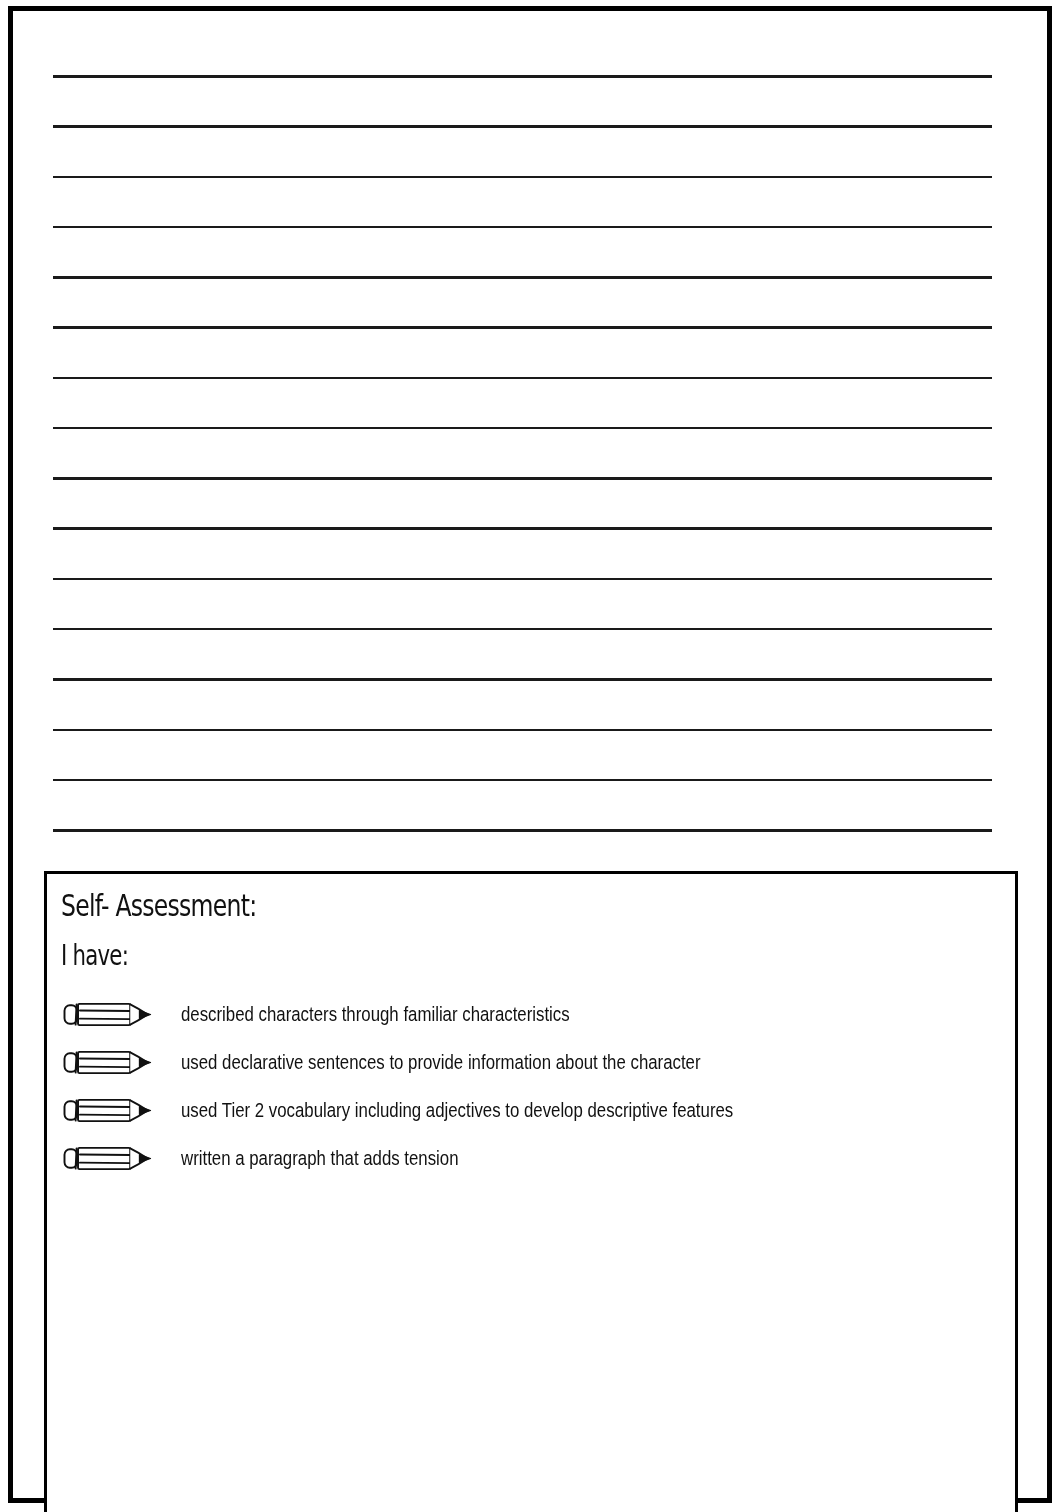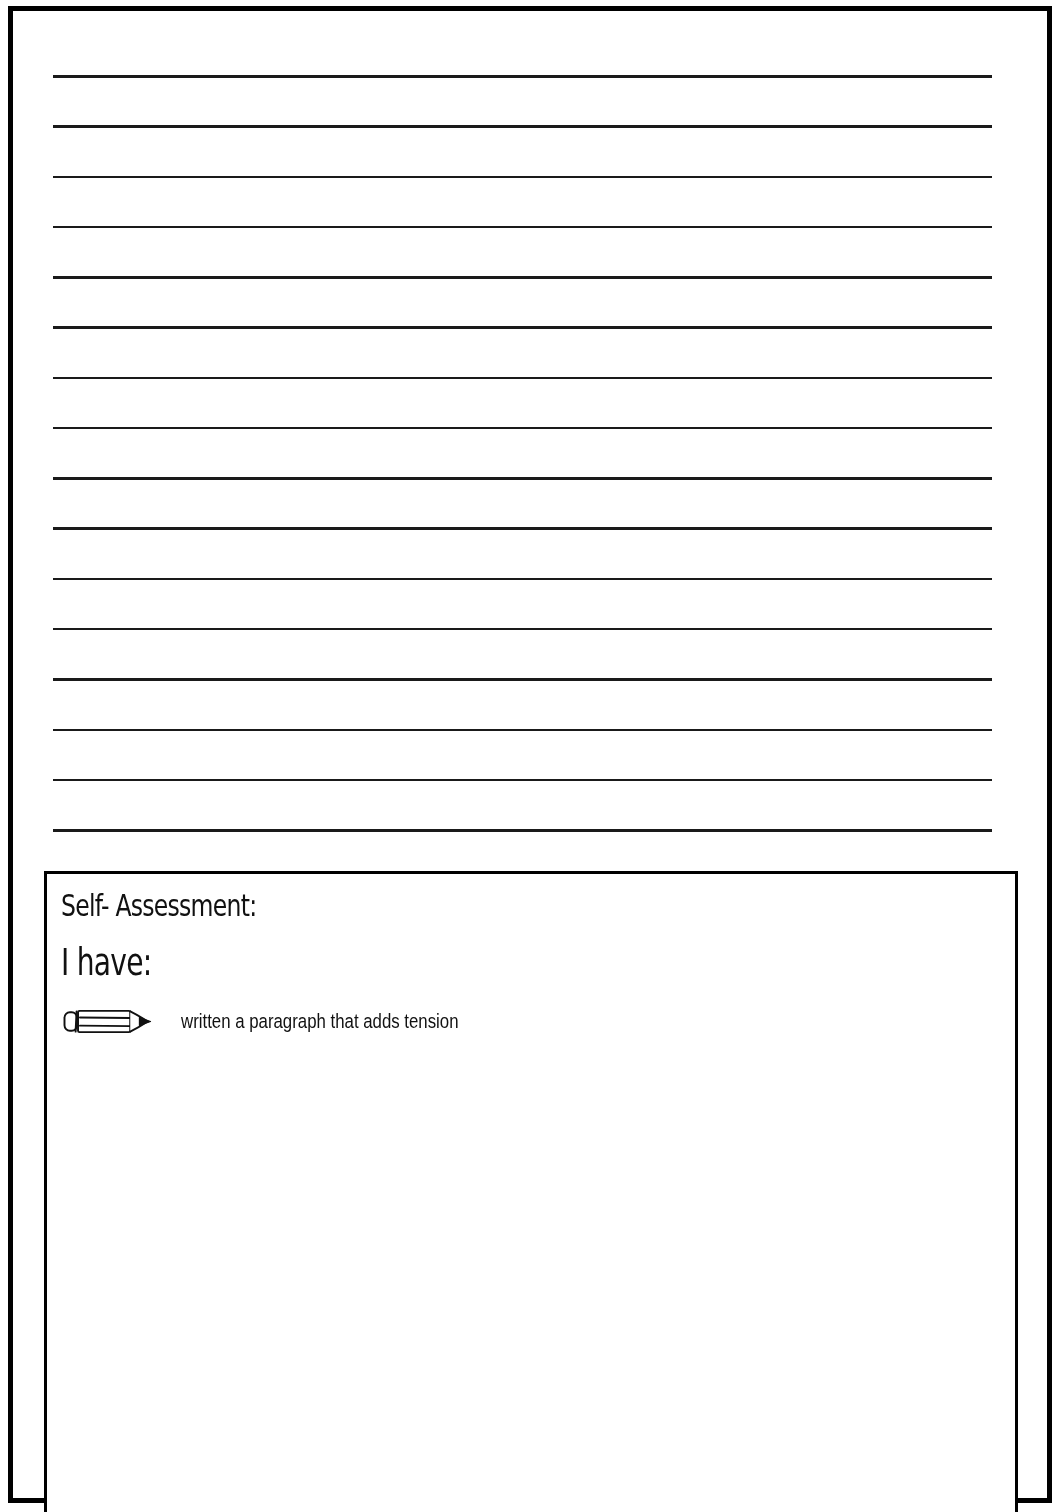--- a/index.html
+++ b/index.html
@@ -49,21 +49,21 @@
   .hand {
     display: inline-block;
     font-family: "DejaVu Sans", sans-serif;
     font-weight: 500;
     transform: scaleX(0.76);
     transform-origin: left top;
     letter-spacing: -1px;
     white-space: nowrap;
   }
   h2.title-row { margin: 0; height: 38px; font-size: 31px; line-height: 38px; }
-  h3.subtitle-row { margin: 21px 0 0 0; height: 36px; font-size: 37px; line-height: 36px; }
+  h3.subtitle-row { margin: 14px 0 0 0; height: 36px; font-size: 28px; line-height: 36px; }
   .instr {
     margin: 12px 0 0 0;
   }
   .cond-p {
     display: block;
     font-size: 19.5px;
     line-height: 24.5px;
     transform: scaleX(0.78);
     transform-origin: left top;
     white-space: nowrap;
@@ -137,18 +137,66 @@
         <rect x="3" y="5.5" width="13" height="19" rx="5.5"></rect>
         <path d="M15.5,4.5 L14.5,25.5" fill="none"></path>
         <rect x="17" y="4" width="54" height="22" rx="1.5"></rect>
         <path d="M19,10.8 L71,11.3" fill="none"></path>
         <path d="M19,19.3 L71,19.8" fill="none"></path>
         <path d="M71,4.5 Q80,9 89,15 Q80,21 71,25.5" fill="#ffffff"></path>
         <path d="M80.5,10.8 L92,15 L80.5,19.2 Z" fill="#111111" stroke-width="1.2"></path>
       </g>
     </svg>
   </span>
+<span class="cond-item">described characters through familiar characteristics</span>
+        </li>
+        <li>
+  <span class="pencil">
+    <svg viewBox="0 0 96 30" xmlns="http://www.w3.org/2000/svg">
+      <g fill="#ffffff" stroke="#111111" stroke-width="2" stroke-linejoin="round" stroke-linecap="round">
+        <rect x="3" y="5.5" width="13" height="19" rx="5.5"></rect>
+        <path d="M15.5,4.5 L14.5,25.5" fill="none"></path>
+        <rect x="17" y="4" width="54" height="22" rx="1.5"></rect>
+        <path d="M19,10.8 L71,11.3" fill="none"></path>
+        <path d="M19,19.3 L71,19.8" fill="none"></path>
+        <path d="M71,4.5 Q80,9 89,15 Q80,21 71,25.5" fill="#ffffff"></path>
+        <path d="M80.5,10.8 L92,15 L80.5,19.2 Z" fill="#111111" stroke-width="1.2"></path>
+      </g>
+    </svg>
+  </span>
+<span class="cond-item">used declarative sentences to provide information about the character</span>
+        </li>
+        <li>
+  <span class="pencil">
+    <svg viewBox="0 0 96 30" xmlns="http://www.w3.org/2000/svg">
+      <g fill="#ffffff" stroke="#111111" stroke-width="2" stroke-linejoin="round" stroke-linecap="round">
+        <rect x="3" y="5.5" width="13" height="19" rx="5.5"></rect>
+        <path d="M15.5,4.5 L14.5,25.5" fill="none"></path>
+        <rect x="17" y="4" width="54" height="22" rx="1.5"></rect>
+        <path d="M19,10.8 L71,11.3" fill="none"></path>
+        <path d="M19,19.3 L71,19.8" fill="none"></path>
+        <path d="M71,4.5 Q80,9 89,15 Q80,21 71,25.5" fill="#ffffff"></path>
+        <path d="M80.5,10.8 L92,15 L80.5,19.2 Z" fill="#111111" stroke-width="1.2"></path>
+      </g>
+    </svg>
+  </span>
+<span class="cond-item">used Tier 2 vocabulary including adjectives to develop descriptive features</span>
+        </li>
+        <li>
+  <span class="pencil">
+    <svg viewBox="0 0 96 30" xmlns="http://www.w3.org/2000/svg">
+      <g fill="#ffffff" stroke="#111111" stroke-width="2" stroke-linejoin="round" stroke-linecap="round">
+        <rect x="3" y="5.5" width="13" height="19" rx="5.5"></rect>
+        <path d="M15.5,4.5 L14.5,25.5" fill="none"></path>
+        <rect x="17" y="4" width="54" height="22" rx="1.5"></rect>
+        <path d="M19,10.8 L71,11.3" fill="none"></path>
+        <path d="M19,19.3 L71,19.8" fill="none"></path>
+        <path d="M71,4.5 Q80,9 89,15 Q80,21 71,25.5" fill="#ffffff"></path>
+        <path d="M80.5,10.8 L92,15 L80.5,19.2 Z" fill="#111111" stroke-width="1.2"></path>
+      </g>
+    </svg>
+  </span>
 <span class="cond-item">written a paragraph that adds tension</span>
         </li>
       </ul>
   </section>
 
 </div>
 
 </body></html>

